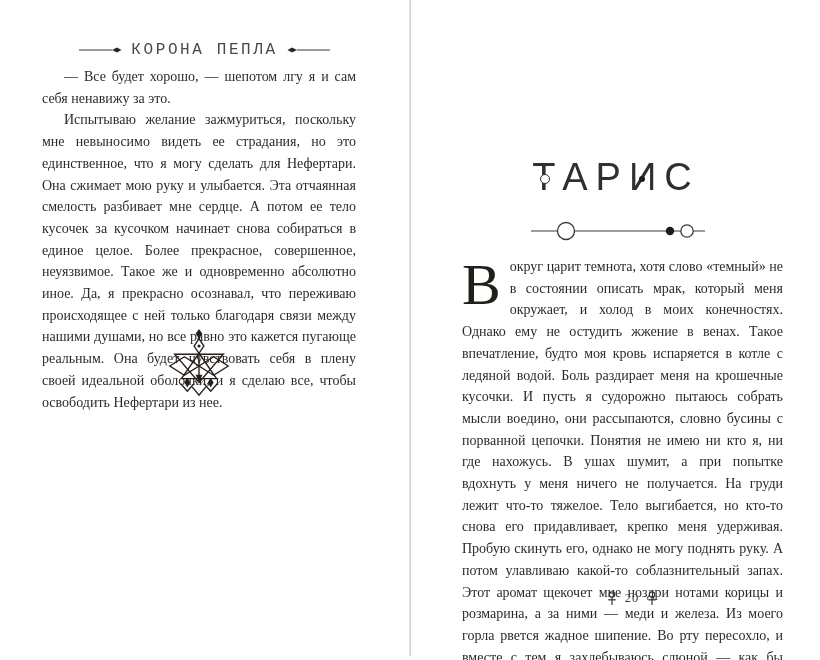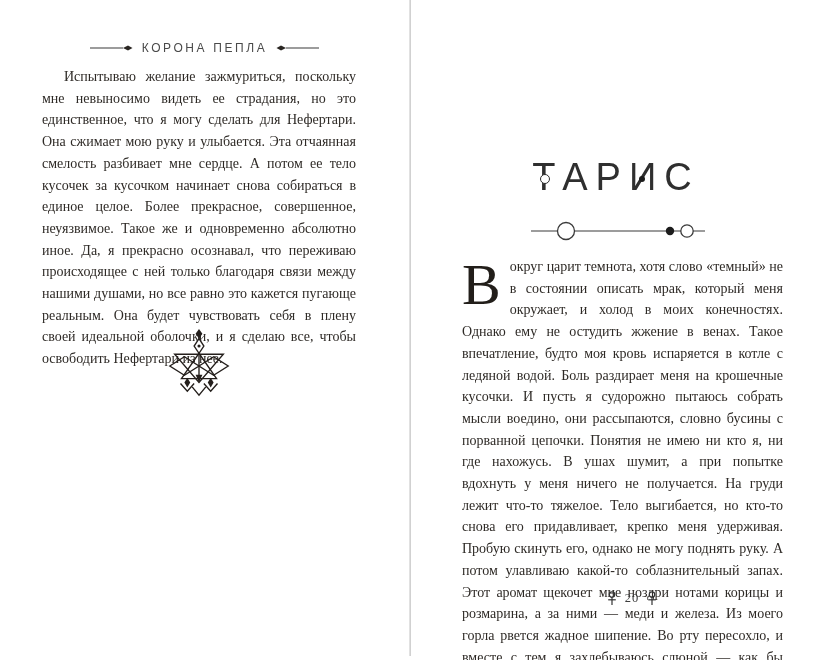--- a/index.html
+++ b/index.html
@@ -8,21 +8,21 @@
 
   .page { position:absolute; top:0; height:660px; background:#ffffff; }
   .page-left  { left:0; width:409px; }
   .page-right { left:412px; width:408px; }
   .page-divider { position:absolute; left:409px; top:0; width:2px; height:656px;
                   background:linear-gradient(to right,#e9e9e9,#c9c9c9); }
 
   
   .running-head { position:absolute; left:0; top:41px; width:409px;
                   display:flex; justify-content:center; align-items:center; gap:9px; }
-  .running-title { font-family:Liberation Sans, sans-serif; font-size:12px;
+  .running-title { font-family:Liberation Mono, monospace; font-size:16px;
                    letter-spacing:2.6px; color:#4a4a4a; white-space:nowrap; }
   .orn { display:block; }
 
   
   .body-text { position:absolute; text-align:justify; font-size:14px; line-height:21.7px; }
   .left-text  { left:42px; top:66px; width:314px; }
   .right-text { left:50px; top:256px; width:321px; }
   .para { margin:0; padding:0; }
   .para.indent { text-indent:22px; }
 
@@ -61,20 +61,21 @@
         <path d="M34 5 L39 2.4 L43.5 5 L39 7.6 Z" fill="#2a2622"></path>
       </svg>
       <span class="running-title">КОРОНА ПЕПЛА</span>
       <svg class="orn" width="44" height="10" viewBox="0 0 44 10">
         <path d="M0.5 5 L5 2.4 L10 5 L5 7.6 Z" fill="#2a2622"></path>
         <line x1="10" y1="5" x2="43" y2="5" stroke="#3a3a3a" stroke-width="1.2"></line>
       </svg>
     </div>
 
     <div class="body-text left-text">
+      <p class="para indent">— Все будет хорошо, — шепотом лгу я и сам себя ненавижу за это.</p>
       <p class="para indent">Испытываю желание зажмуриться, поскольку мне невыносимо видеть ее страдания, но это единственное, что я могу сделать для Нефертари. Она сжимает мою руку и улыбается. Эта отчаянная смелость разбивает мне сердце. А потом ее тело кусочек за кусочком начинает снова собираться в единое целое. Более прекрасное, совершенное, неуязвимое. Такое же и одновременно абсолютно иное. Да, я прекрасно осознавал, что переживаю происходящее с ней только благодаря связи между нашими душами, но все равно это кажется пугающе реальным. Она будет чувствовать себя в плену своей идеальной оболочки, и я сделаю все, чтобы освободить Нефертари из нее.</p>
     </div>
 
     <div class="sigil-row">
       <svg width="78" height="74" viewBox="0 0 80 76" fill="none" stroke="#241f1c" stroke-width="1.4">
         <line x1="40" y1="4" x2="40" y2="54"></line>
         <path d="M40 1 L43.5 6 L40 11 L36.5 6 Z" fill="#241f1c" stroke="none"></path>
         <path d="M40 11 L45 18.5 L40 26 L35 18.5 Z" fill="#ffffff"></path>
         <circle cx="40" cy="18.5" r="1.6" fill="#241f1c" stroke="none"></circle>
         <path d="M15 27 L65 27 L40 56 Z"></path>

